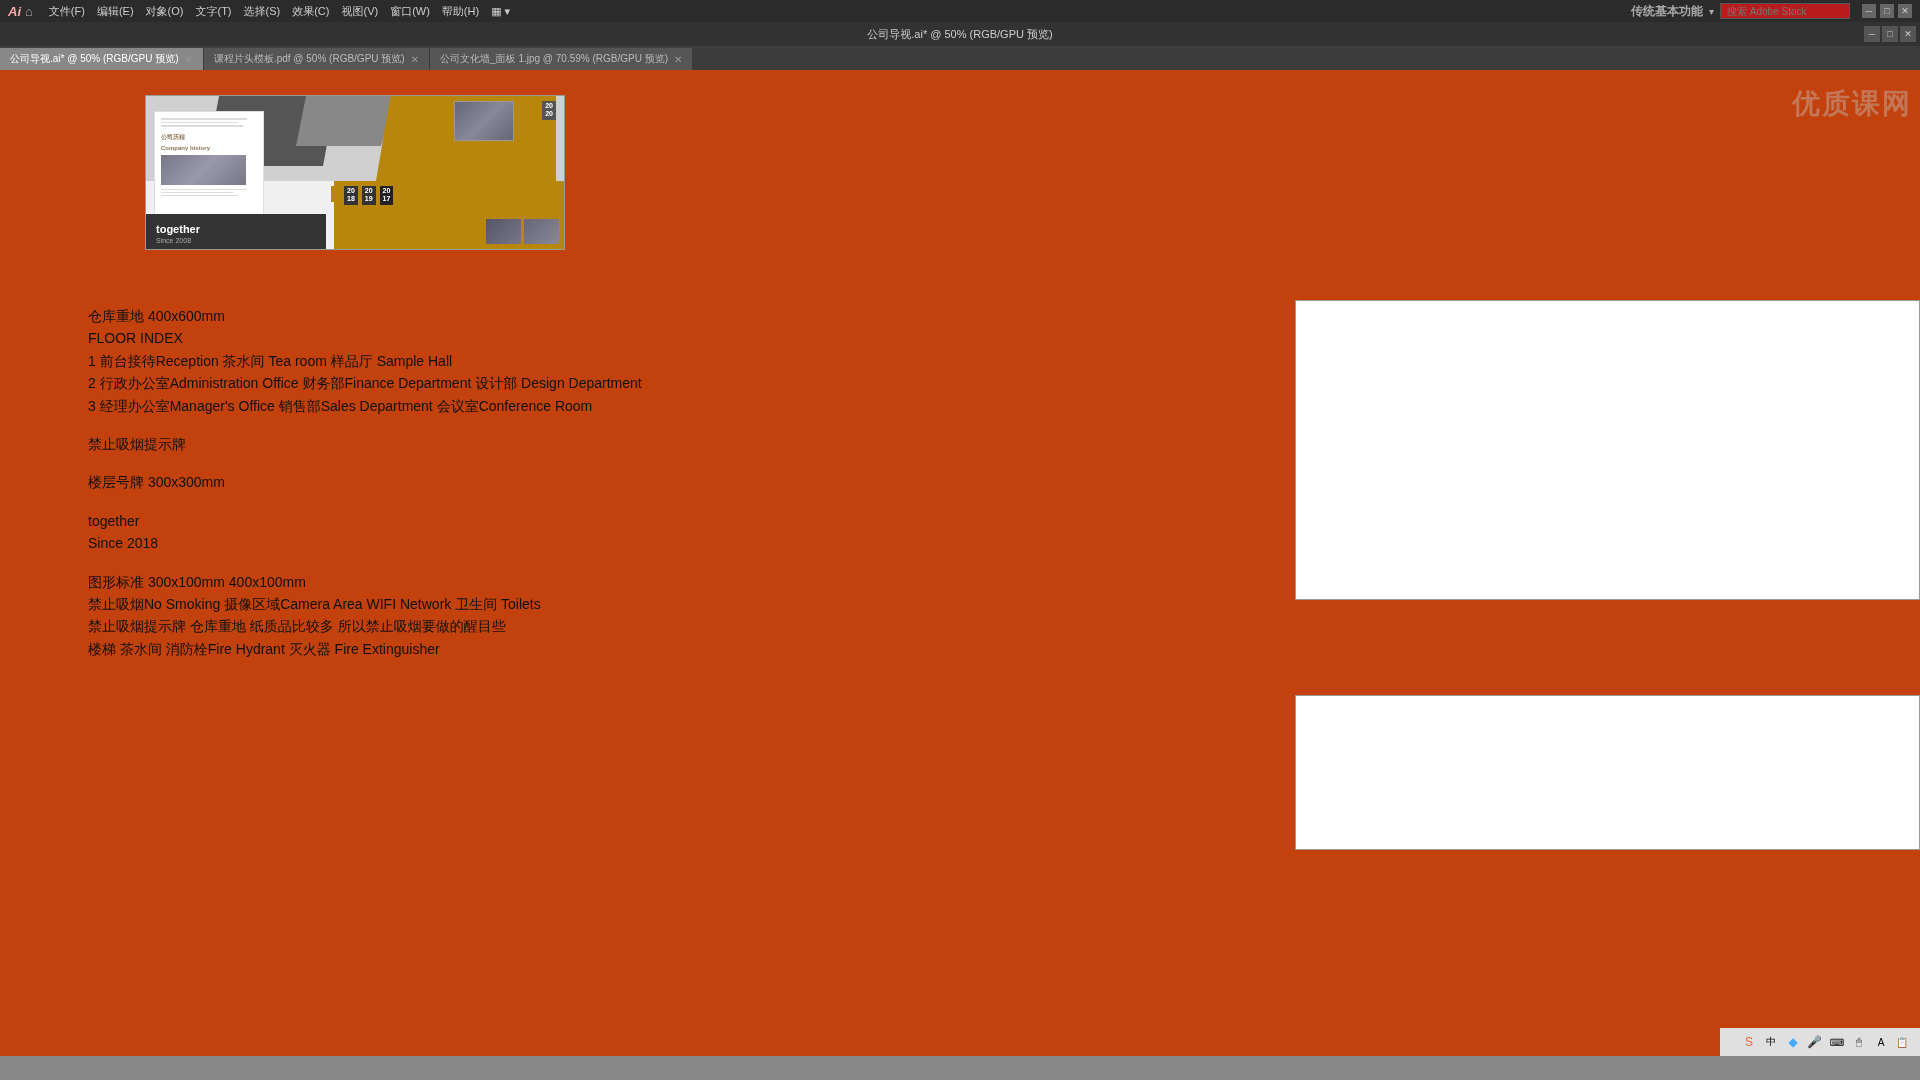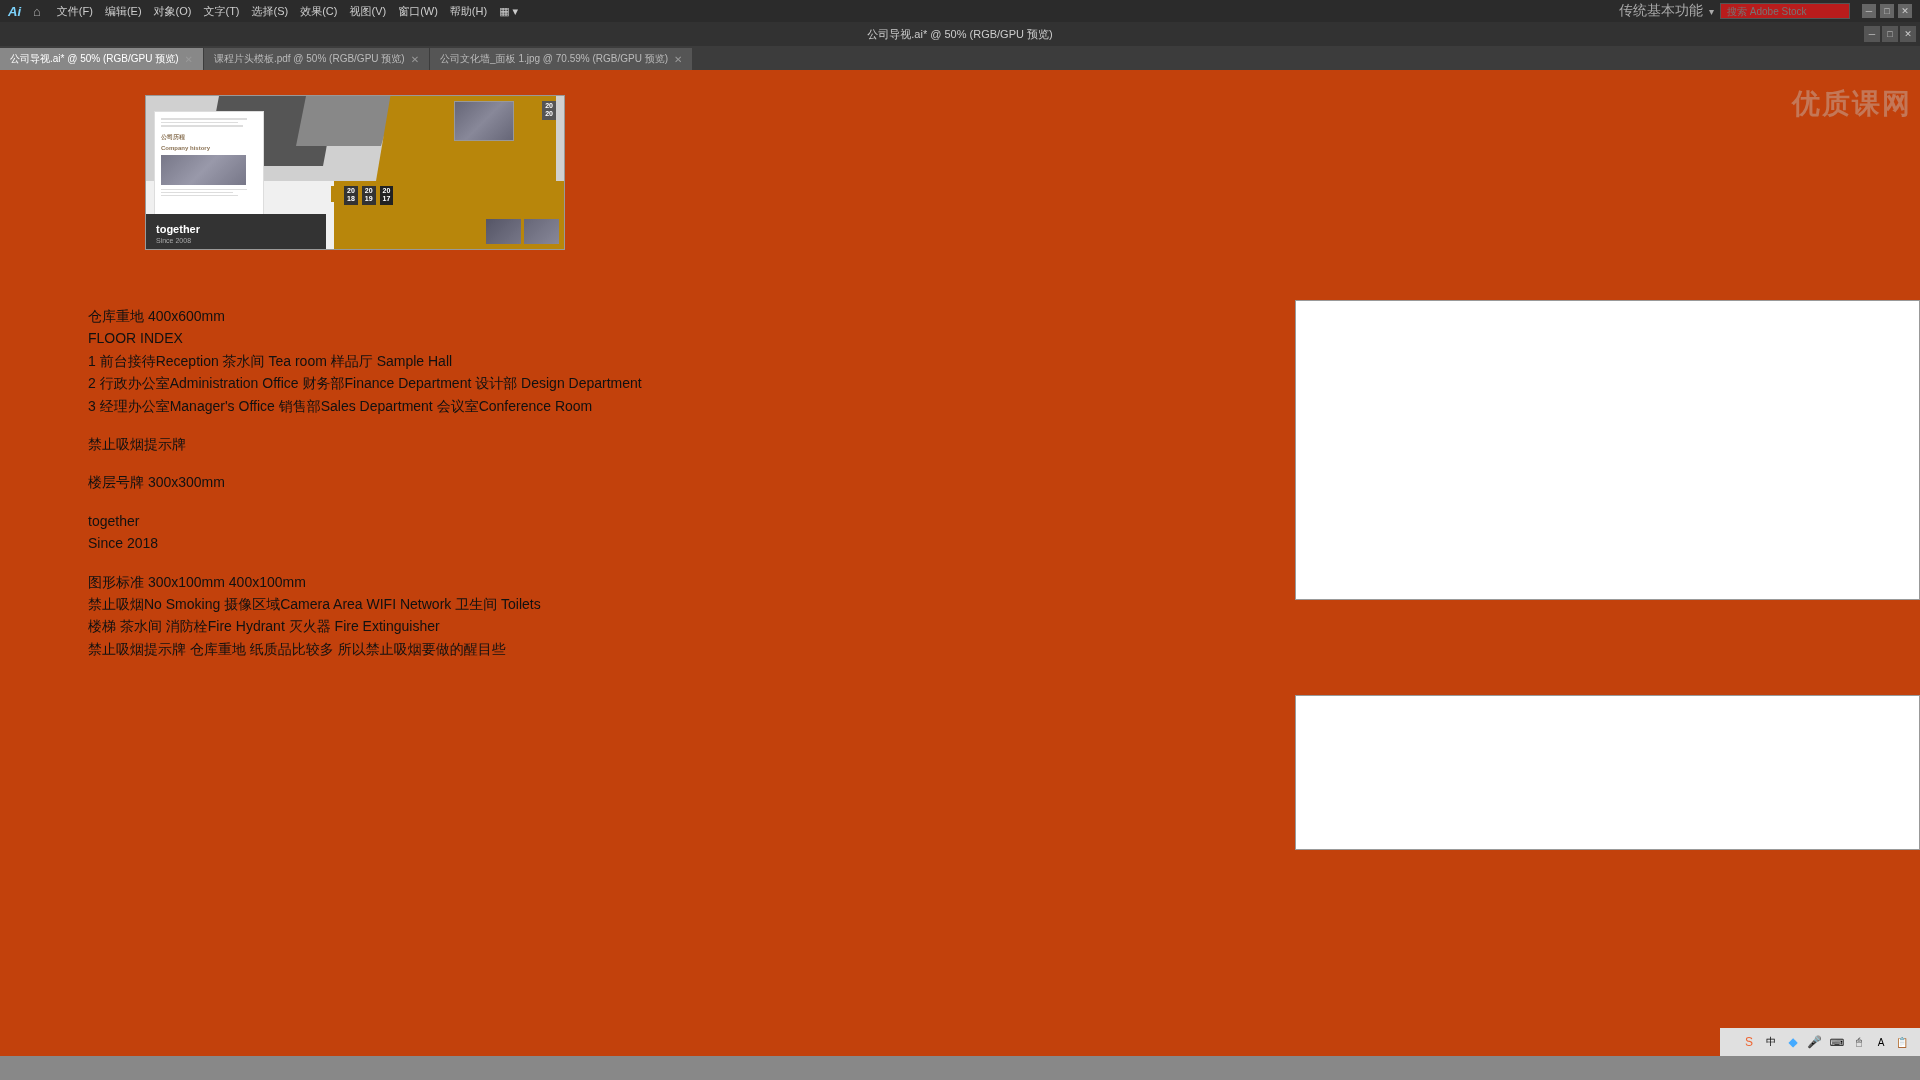--- a/index.html
+++ b/index.html
@@ -17,24 +17,24 @@
       width: 100%;
       height: 22px;
       background: #2b2b2b;
       display: flex;
       align-items: center;
       padding: 0 8px;
       gap: 0;
     }
 
     .ai-logo {
-      color: #7dd3fc;
+      color: #fca5a5;
       font-weight: bold;
       font-size: 13px;
-      margin-right: 12px;
+      margin-right: 4px;
       font-style: italic;
     }
 
     .home-icon {
       color: #aaa;
       font-size: 13px;
       margin-right: 10px;
     }
 
     .menu-item {
@@ -316,21 +316,21 @@
   <span class="menu-item">编辑(E)</span>
   <span class="menu-item">对象(O)</span>
   <span class="menu-item">文字(T)</span>
   <span class="menu-item">选择(S)</span>
   <span class="menu-item">效果(C)</span>
   <span class="menu-item">视图(V)</span>
   <span class="menu-item">窗口(W)</span>
   <span class="menu-item">帮助(H)</span>
   <span class="menu-item">▦ ▾</span>
   <div class="menu-bar-right">
-    <span style="color:#aaa;font-size:14px;">传统基本功能</span>
+    <span style="color:#aaa;font-size:12px;font-weight:bold;">传统基本功能</span>
     <span style="color:#aaa;font-size:10px;">▾</span>
     <input class="search-box" type="text" placeholder="搜索 Adobe Stock" style="">
     <div class="window-controls">
       <button class="win-btn">─</button>
       <button class="win-btn">□</button>
       <button class="win-btn">✕</button>
     </div>
   </div>
 </div>
 
@@ -445,22 +445,22 @@
     </div>
 
     <div class="text-section">
       <span class="text-line">together</span>
       <span class="text-line">Since 2018</span>
     </div>
 
     <div class="text-section">
       <span class="text-line">图形标准 300x100mm  400x100mm</span>
       <span class="text-line">禁止吸烟No Smoking 摄像区域Camera Area WIFI Network 卫生间 Toilets</span>
+      <span class="text-line">禁止吸烟提示牌 仓库重地 纸质品比较多 所以禁止吸烟要做的醒目些</span>
       <span class="text-line">楼梯 茶水间 消防栓Fire Hydrant 灭火器 Fire Extinguisher</span>
-      <span class="text-line">禁止吸烟提示牌 仓库重地 纸质品比较多 所以禁止吸烟要做的醒目些</span>
     </div>
 
   </div>
 
   <div id="right-panel-1"></div>
 
   <div id="right-panel-2"></div>
 
   <div id="taskbar">
     <span class="taskbar-icon" style="color:#e63;">S</span>

